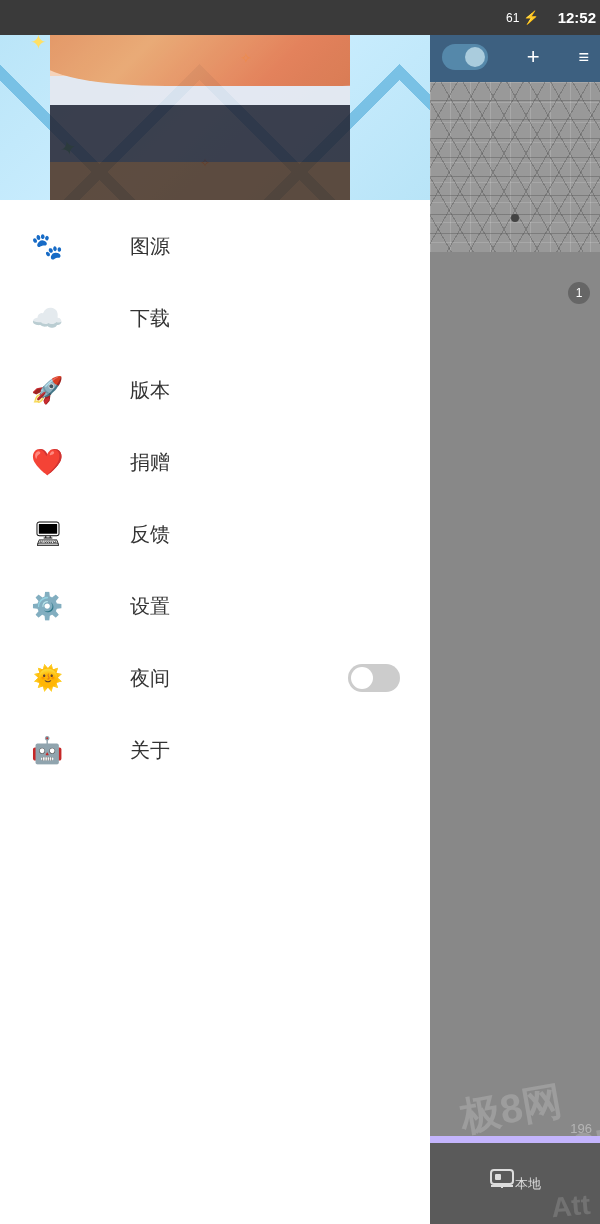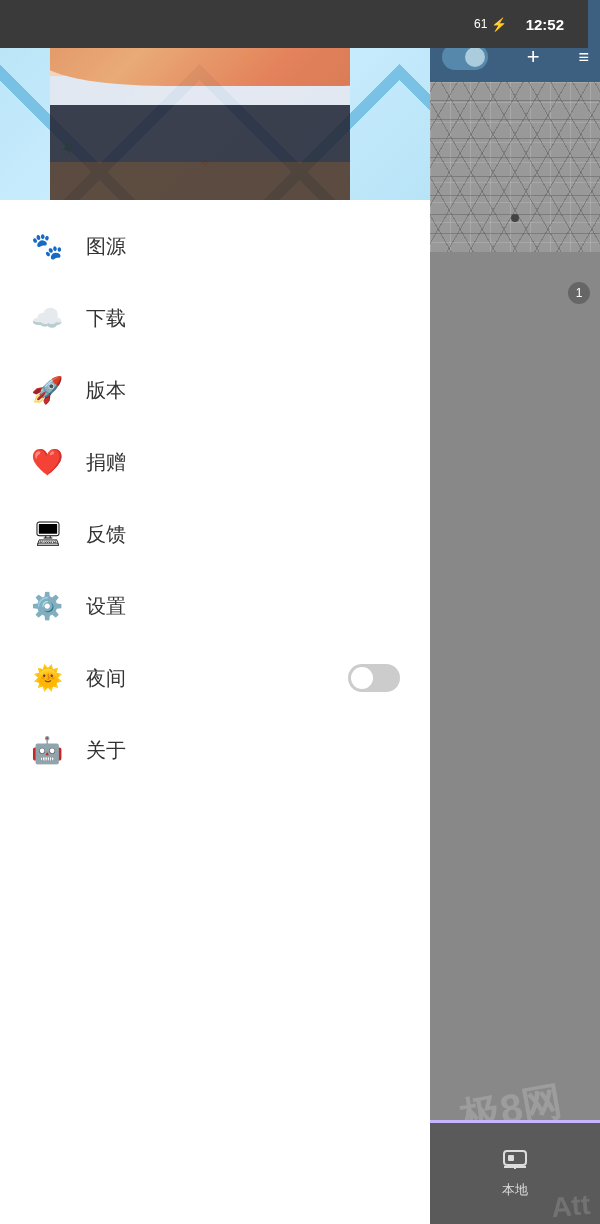--- a/index.html
+++ b/index.html
@@ -8,27 +8,27 @@
       height: 1224px;
       overflow: hidden;
       font-family: "PingFang SC", "Hiragino Sans GB", "Microsoft YaHei", sans-serif;
       position: relative;
       background: #fff;
     }
 
     
     .status-bar {
       position: absolute;
-      top: 0; left: 0; right: 12px;
-      height: 48px;
+      top: 0; left: 0; right: 0;
+      height: 35px;
       background: #3a3a3a;
       display: flex;
       align-items: center;
       justify-content: flex-end;
-      padding: 0 24px;
+      padding: 0 4px;
       z-index: 100;
       color: #fff;
       font-size: 13px;
     }
     .status-bar .battery-info {
       display: flex;
       align-items: center;
       gap: 4px;
     }
     .battery-pct { font-size: 12px; }
@@ -137,20 +137,21 @@
       display: flex;
       align-items: center;
       justify-content: center;
       font-size: 24px;
       flex-shrink: 0;
     }
     .menu-label {
       font-size: 20px;
       color: #333;
       font-weight: 400;
+      margin-left: 44px;
     }
     .menu-toggle {
       margin-left: auto;
       width: 52px;
       height: 28px;
       background: #ccc;
       border-radius: 14px;
       position: relative;
       cursor: pointer;
     }
@@ -315,27 +316,27 @@
       left: 0; right: 0;
       text-align: center;
       color: rgba(255,255,255,0.18);
       font-size: 40px;
       font-weight: bold;
       transform: rotate(-10deg);
       pointer-events: none;
       line-height: 1.1;
     }
     .right-bottom-bar {
-      height: 104px;
+      height: 88px;
       background: #5a5a5a;
       display: flex;
-      flex-direction: column;
+      flex-direction: row;
       align-items: center;
       justify-content: center;
-      border-top: 3px solid #c4b5fd;
+      border-top: 7px solid #c4b5fd;
     }
     .bottom-icon {
       font-size: 22px;
       color: #ddd;
       margin-bottom: 4px;
     }
     .bottom-label {
       font-size: 13px;
       color: #ddd;
     }

